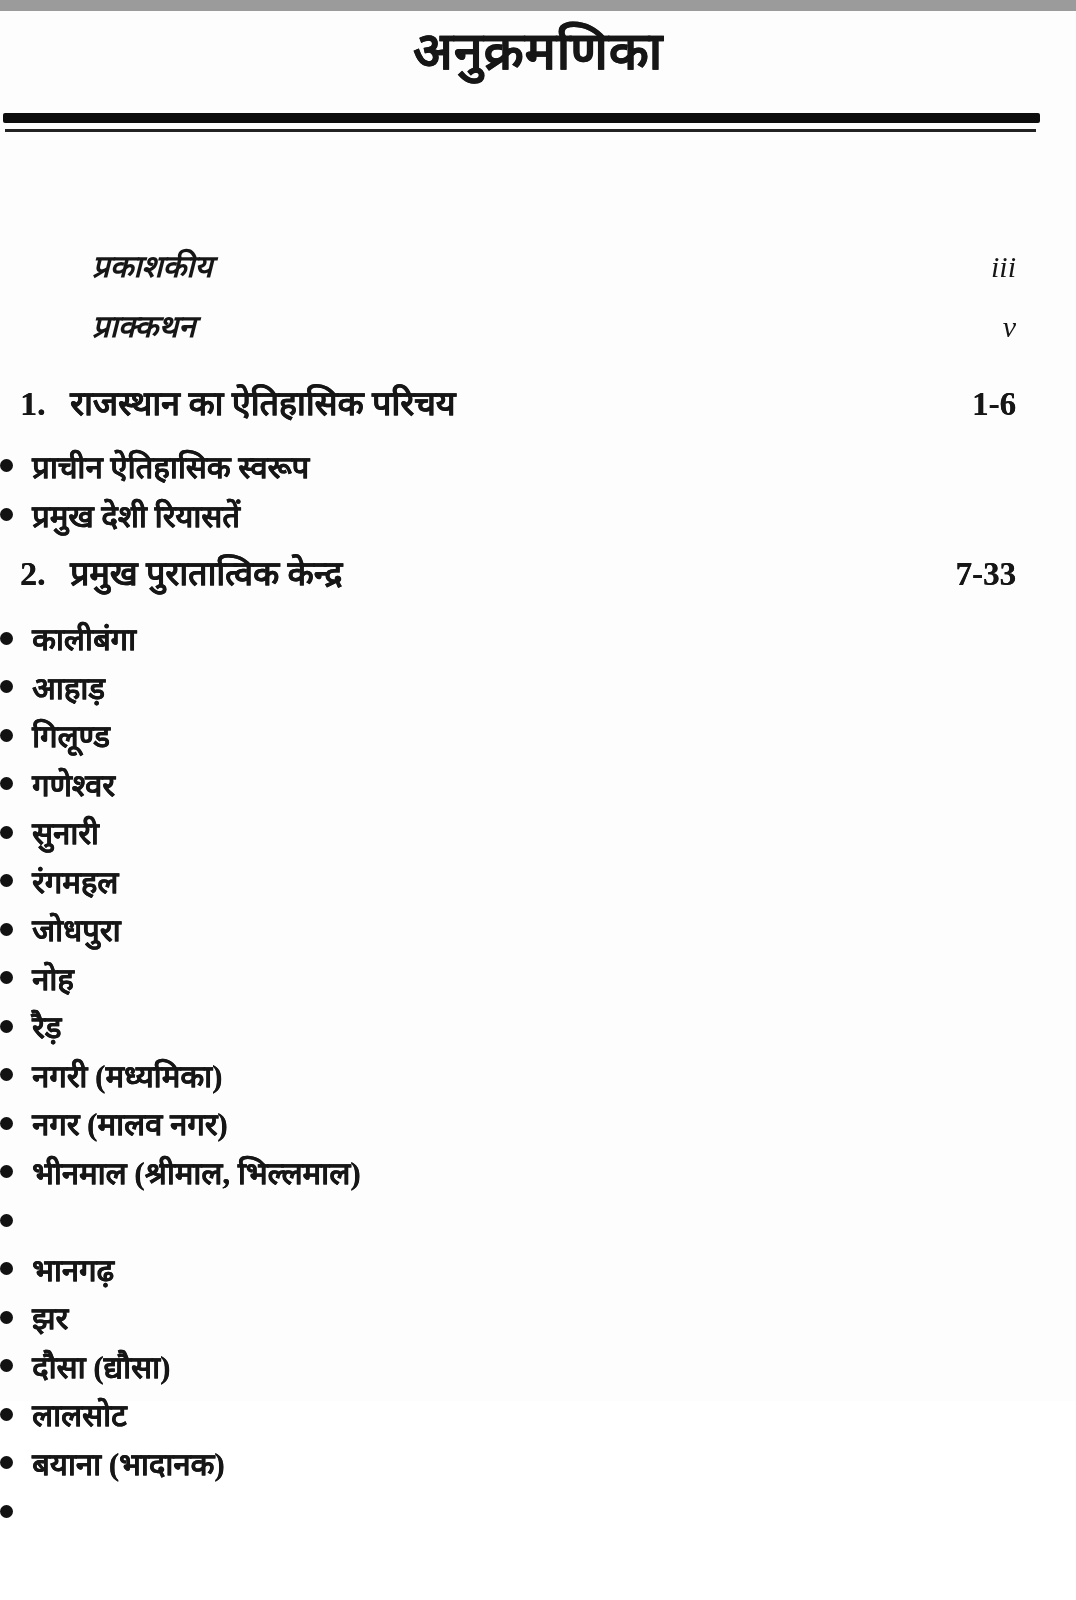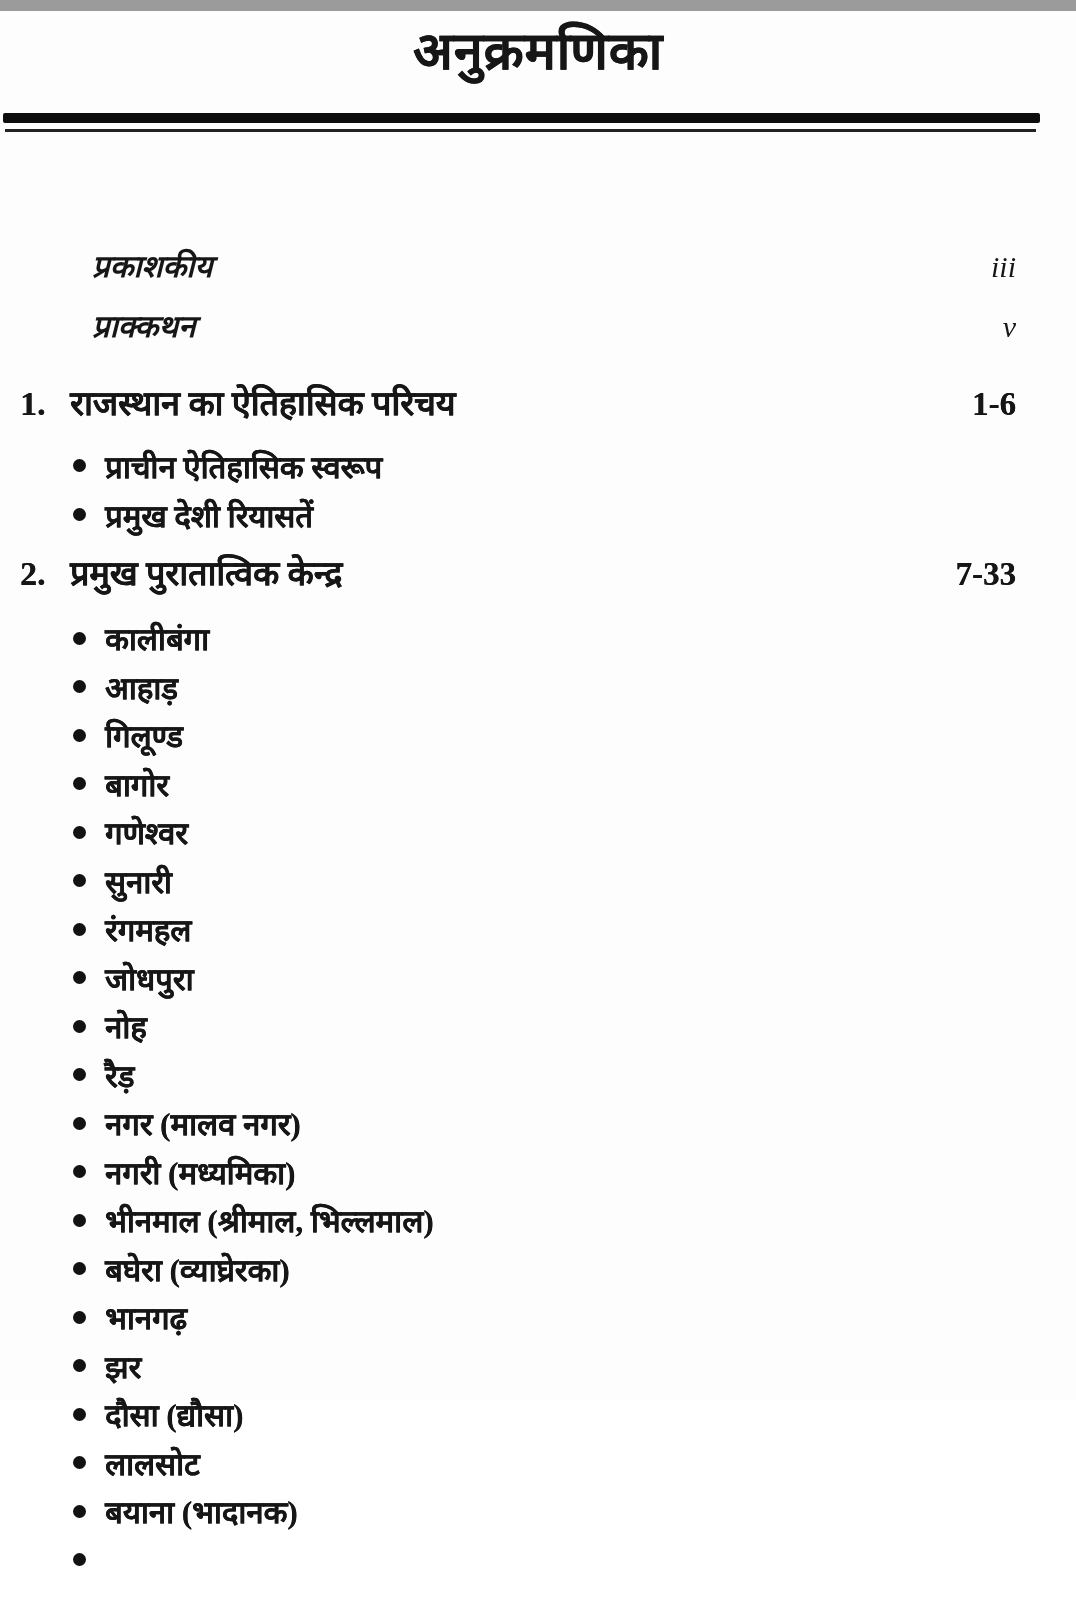--- a/index.html
+++ b/index.html
@@ -36,21 +36,20 @@
     display:flex;align-items:baseline;
     height:54px;padding:0 60px 0 20px;
     font-weight:700;font-size:34px;
     text-shadow:0.3px 0 0 currentColor;
   }
   .section-number{width:50px;flex:0 0 50px;}
   .section-pages{margin-left:auto;font-size:33px;}
   .items{list-style:none;margin:0;padding:0;}
   .item{
     display:flex;align-items:center;
-    padding-left:73px;
     font-size:31px;font-weight:600;
     text-shadow:0.25px 0 0 currentColor;
   }
   .bullet{
     width:13px;height:13px;border-radius:50%;
     background:#121212;margin-right:19px;flex:0 0 13px;
   }
   .section--1{margin-top:15px;}
   .section--1 .items{margin-top:8px;}
   .section--1 .item{height:49px;}
@@ -109,24 +108,20 @@
           <li class="item">
     <span class="bullet"></span>
     <span class="item-label">आहाड़</span>
   </li>
           <li class="item">
     <span class="bullet"></span>
     <span class="item-label">गिलूण्ड</span>
   </li>
           <li class="item">
     <span class="bullet"></span>
-    <span class="item-label">बागोर</span>
-  </li>
-          <li class="item">
-    <span class="bullet"></span>
     <span class="item-label">गणेश्वर</span>
   </li>
           <li class="item">
     <span class="bullet"></span>
     <span class="item-label">सुनारी</span>
   </li>
           <li class="item">
     <span class="bullet"></span>
     <span class="item-label">रंगमहल</span>
   </li>
@@ -137,33 +132,32 @@
           <li class="item">
     <span class="bullet"></span>
     <span class="item-label">नोह</span>
   </li>
           <li class="item">
     <span class="bullet"></span>
     <span class="item-label">रैड़</span>
   </li>
           <li class="item">
     <span class="bullet"></span>
-    <span class="item-label">नगर (मालव नगर)</span>
+    <span class="item-label">नगरी (मध्यमिका)</span>
   </li>
           <li class="item">
     <span class="bullet"></span>
-    <span class="item-label">नगरी (मध्यमिका)</span>
+    <span class="item-label">नगर (मालव नगर)</span>
   </li>
           <li class="item">
     <span class="bullet"></span>
     <span class="item-label">भीनमाल (श्रीमाल, भिल्लमाल)</span>
   </li>
           <li class="item">
     <span class="bullet"></span>
-    <span class="item-label">बघेरा (व्याघ्रेरका)</span>
   </li>
           <li class="item">
     <span class="bullet"></span>
     <span class="item-label">भानगढ़</span>
   </li>
           <li class="item">
     <span class="bullet"></span>
     <span class="item-label">झर</span>
   </li>
           <li class="item">

